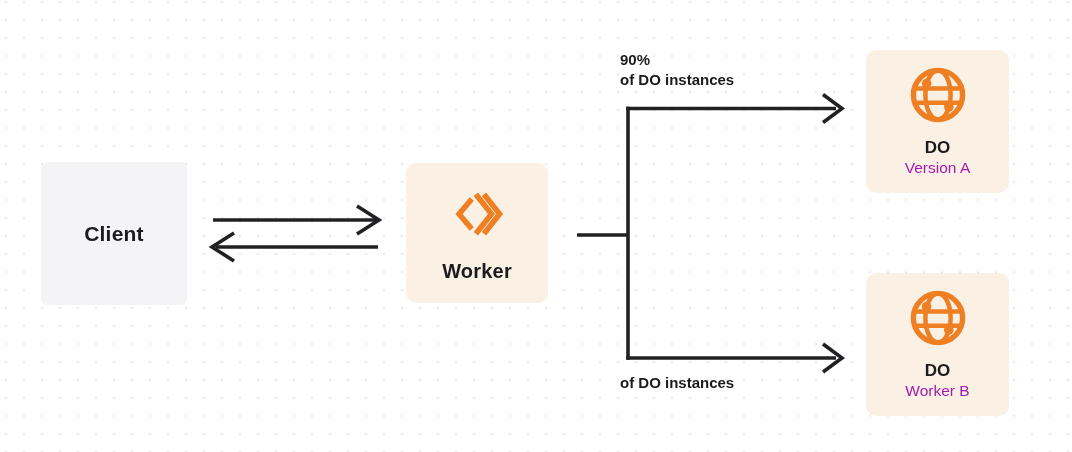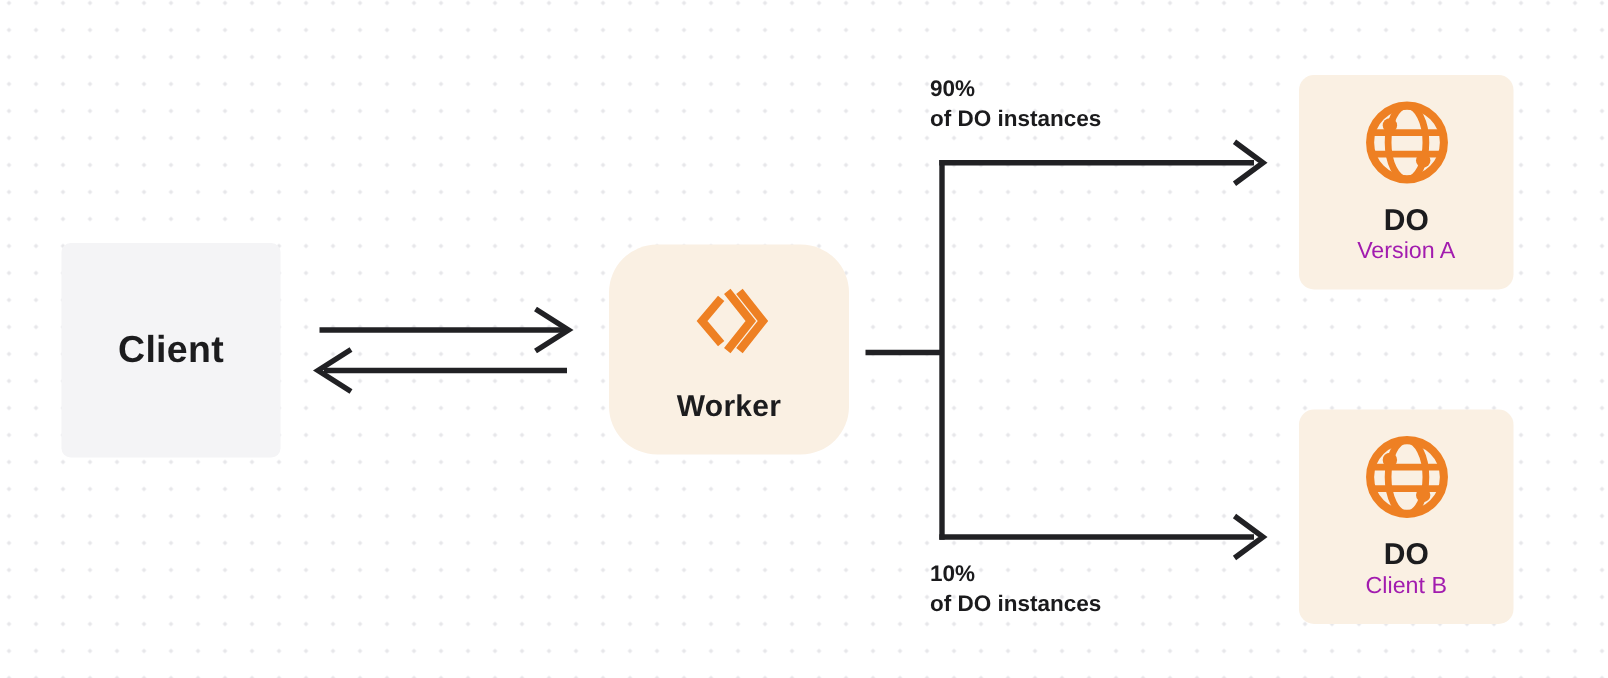--- a/index.html
+++ b/index.html
@@ -25,51 +25,51 @@
     justify-content: center;
   }
 
   .client-box {
     left: 41px; top: 162px;
     width: 146px; height: 143px;
     background: #f4f4f6;
     border-radius: 6px;
   }
   .client-label {
-    font-size: 25px;
+    font-size: 21px;
     font-weight: 700;
     color: #1c1c1e;
     letter-spacing: 0.2px;
   }
 
   .orange-box {
     background: #faf0e3;
     border-radius: 10px;
   }
 
   .worker-box {
     left: 406px; top: 163px;
-    width: 160px; height: 140px; border-radius: 32px;
+    width: 142px; height: 140px;
   }
   .worker-box .node-icon { width: 58px; height: 60px; margin-bottom: 16px; }
   .worker-label {
     font-size: 20px;
     font-weight: 700;
     color: #1c1c1e;
     letter-spacing: 0.2px;
   }
 
   .do-box {
     width: 143px; height: 143px;
   }
   .do-box-a { left: 866px; top: 50px; }
   .do-box-b { left: 866px; top: 273px; }
   .do-box .node-icon { width: 60px; height: 60px; margin-bottom: 12px; }
   .do-title {
-    font-size: 20px;
+    font-size: 17px;
     font-weight: 700;
     color: #1c1c1e;
     line-height: 21px;
   }
   .do-subtitle {
     font-size: 15.5px;
     font-weight: 400;
     color: #a21caf;
     line-height: 20px;
   }
@@ -163,26 +163,25 @@
       <g stroke="#EE8023" fill="none">
         <circle cx="50" cy="50" r="41" stroke-width="9"></circle>
         <ellipse cx="50" cy="50" rx="21" ry="41" stroke-width="7.5"></ellipse>
         <path d="M11,39 H89" stroke-width="7.5"></path>
         <path d="M12,63 H88" stroke-width="7.5"></path>
       </g>
       <circle cx="31" cy="31" r="8" fill="#EE8023"></circle>
       <circle cx="68" cy="70" r="8" fill="#EE8023"></circle>
     </svg>
     <div class="do-title">DO</div>
-    <div class="do-subtitle">Client B</div>
+    <div class="do-subtitle">Worker B</div>
   </div>
 
   <div class="branch-label branch-label-top">
     <div>90%</div>
     <div>of DO instances</div>
   </div>
 
   <div class="branch-label branch-label-bottom">
-    <div>10%</div>
     <div>of DO instances</div>
   </div>
 
 </div>
 
 </body></html>

